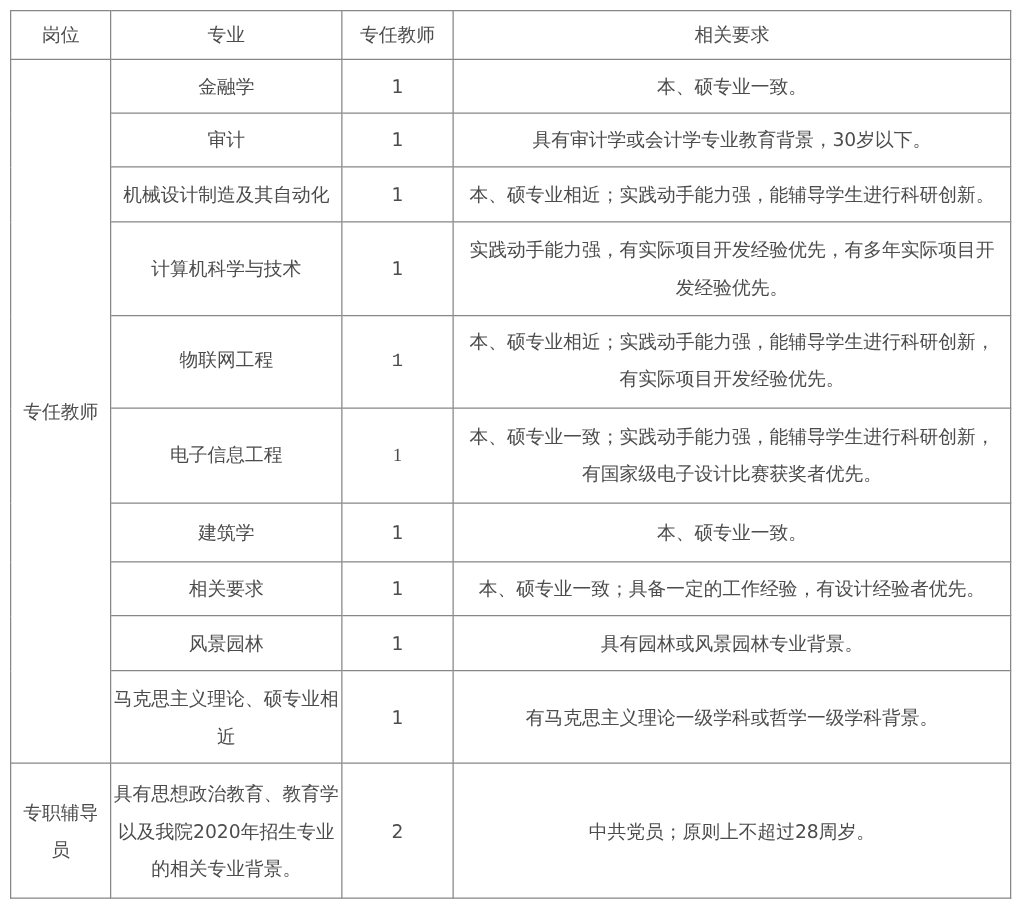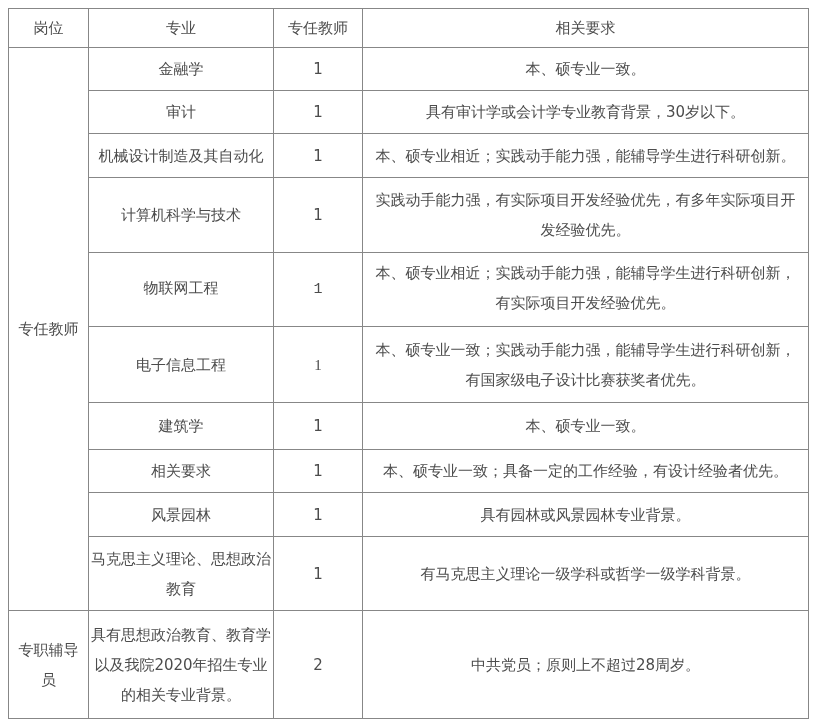--- a/index.html
+++ b/index.html
@@ -113,21 +113,21 @@
           <td class="c-major">相关要求</td>
           <td class="c-quota">1</td>
           <td class="c-requirement">本、硕专业一致；具备一定的工作经验，有设计经验者优先。</td>
         </tr>
         <tr class="r8">
           <td class="c-major">风景园林</td>
           <td class="c-quota">1</td>
           <td class="c-requirement">具有园林或风景园林专业背景。</td>
         </tr>
         <tr class="r9">
-          <td class="c-major">马克思主义理论、思想政治教育</td>
+          <td class="c-major">马克思主义理论、硕专业相近</td>
           <td class="c-quota">1</td>
           <td class="c-requirement">有马克思主义理论一级学科或哲学一级学科背景。</td>
         </tr>
         <tr class="r10">
           <td rowspan="1" class="c-position">专职辅导员</td>
           <td class="c-major">具有思想政治教育、教育学以及我院2020年招生专业的相关专业背景。</td>
           <td class="c-quota">2</td>
           <td class="c-requirement">中共党员；原则上不超过28周岁。</td>
         </tr>
       </tbody>

